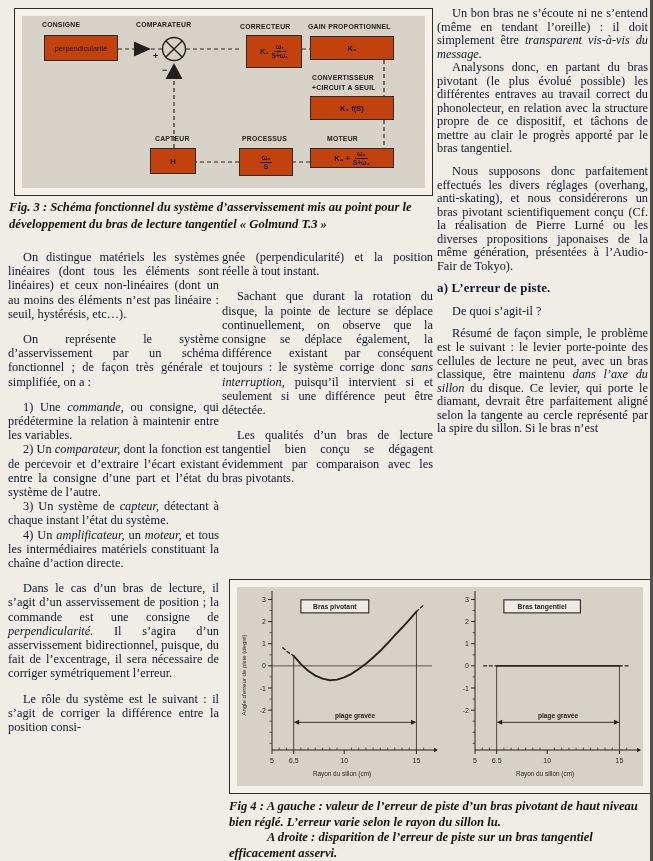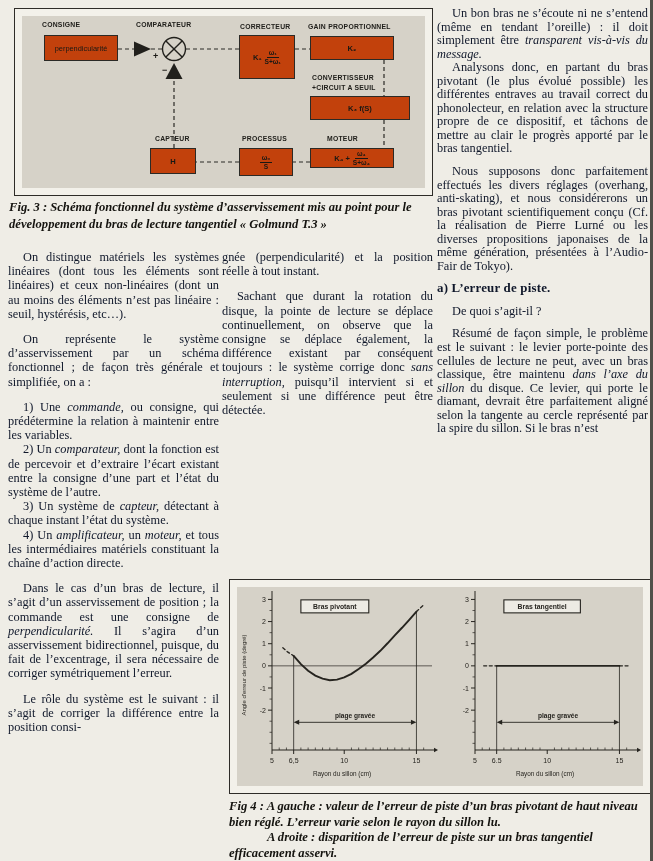--- a/index.html
+++ b/index.html
@@ -74,31 +74,31 @@
       <span class="dlbl" style="left:133px;top:119px">CAPTEUR</span>
       <span class="dlbl" style="left:220px;top:119px">PROCESSUS</span>
       <span class="dlbl" style="left:305px;top:119px">MOTEUR</span>
 
       <span class="sign" style="left:131px;top:35px">+</span>
       <span class="sign" style="left:140px;top:49px">−</span>
 
       <div class="dbox" style="left:22px;top:19px;width:74px;height:26px;font-weight:normal;font-size:7.4px">
         <span>perpendicularité</span>
       </div>
-      <div class="dbox" style="left:217px;top:19px;width:56px;height:44px">
+      <div class="dbox" style="left:224px;top:19px;width:56px;height:33px">
         <span>K₁</span>
         <span class="frac">
             <span class="num">ω₁</span>
             <span class="den">S+ω₁</span>
           </span>
       </div>
       <div class="dbox" style="left:288px;top:20px;width:84px;height:24px">
         <span>K₂</span>
       </div>
-      <div class="dbox" style="left:288px;top:80px;width:100px;height:24px">
+      <div class="dbox" style="left:288px;top:80px;width:84px;height:24px">
         <span>K₃ f(S)</span>
       </div>
       <div class="dbox" style="left:128px;top:132px;width:46px;height:26px">
         <span>H</span>
       </div>
       <div class="dbox" style="left:217px;top:132px;width:54px;height:28px">
         <span class="frac" style="margin-left:0">
             <span class="num">ω₀</span>
             <span class="den">S</span>
           </span>
@@ -123,20 +123,21 @@
       <p class=" gap"><span>1) Une </span><i>commande,</i><span> ou consigne, qui prédétermine la relation à maintenir entre les variables.</span></p>
       <p class=""><span>2) Un </span><i>comparateur,</i><span> dont la fonction est de percevoir et d’extraire l’écart existant entre la consigne d’une part et l’état du système de l’autre.</span></p>
       <p class=""><span>3) Un système de </span><i>capteur,</i><span> détectant à chaque instant l’état du système.</span></p>
       <p class=""><span>4) Un </span><i>amplificateur,</i><span> un </span><i>moteur,</i><span> et tous les intermédiaires matériels constituant la chaîne d’action directe.</span></p>
       <p class=" gap"><span>Dans le cas d’un bras de lecture, il s’agit d’un asservissement de position ; la commande est une consigne de </span><i>perpendicularité.</i><span> Il s’agira d’un asservissement bidirectionnel, puisque, du fait de l’excentrage, il sera nécessaire de corriger symétriquement l’erreur.</span></p>
       <p class=" gap"><span>Le rôle du système est le suivant : il s’agit de corriger la différence entre la position consi-</span></p>
     </div>
   <div class="col col2" id="col2" style="left:222px;top:250px">
       <p class="noindent"><span>gnée (perpendicularité) et la position réelle à tout instant.</span></p>
       <p class=" gap"><span>Sachant que durant la rotation du disque, la pointe de lecture se déplace continuellement, on observe que la consigne se déplace également, la différence existant par conséquent toujours : le système corrige donc </span><i>sans interruption,</i><span> puisqu’il intervient si et seulement si une différence peut être détectée.</span></p>
+      <p class=" gap"><span>Les qualités d’un bras de lecture tangentiel bien conçu se dégagent évidemment par comparaison avec les bras pivotants.</span></p>
     </div>
   <div class="col col3" id="col3" style="left:437px;top:7px">
       <p class=""><span>Un bon bras ne s’écoute ni ne s’entend (même en tendant l’oreille) : il doit simplement être </span><i>transparent vis-à-vis du message.</i></p>
       <p class=""><span>Analysons donc, en partant du bras pivotant (le plus évolué possible) les différentes entraves au travail correct du phonolecteur, en relation avec la structure propre de ce dispositif, et tâchons de mettre au clair le progrès apporté par le bras tangentiel.</span></p>
       <p class=" gap"><span>Nous supposons donc parfaitement effectués les divers réglages (overhang, anti-skating), et nous considérerons un bras pivotant scientifiquement conçu (Cf. la réalisation de Pierre Lurné ou les diverses propositions japonaises de la même génération, présentées à l’Audio-Fair de Tokyo).</span></p>
       <p class="blk-h gap"><span>a) L’erreur de piste.</span></p>
       <p class=" gap"><span>De quoi s’agit-il ?</span></p>
       <p class=" gap"><span>Résumé de façon simple, le problème est le suivant : le levier porte-pointe des cellules de lecture ne peut, avec un bras classique, être maintenu </span><i>dans l’axe du sillon</i><span> du disque. Ce levier, qui porte le diamant, devrait être parfaitement aligné selon la tangente au cercle représenté par la spire du sillon. Si le bras n’est</span></p>
     </div>
 

